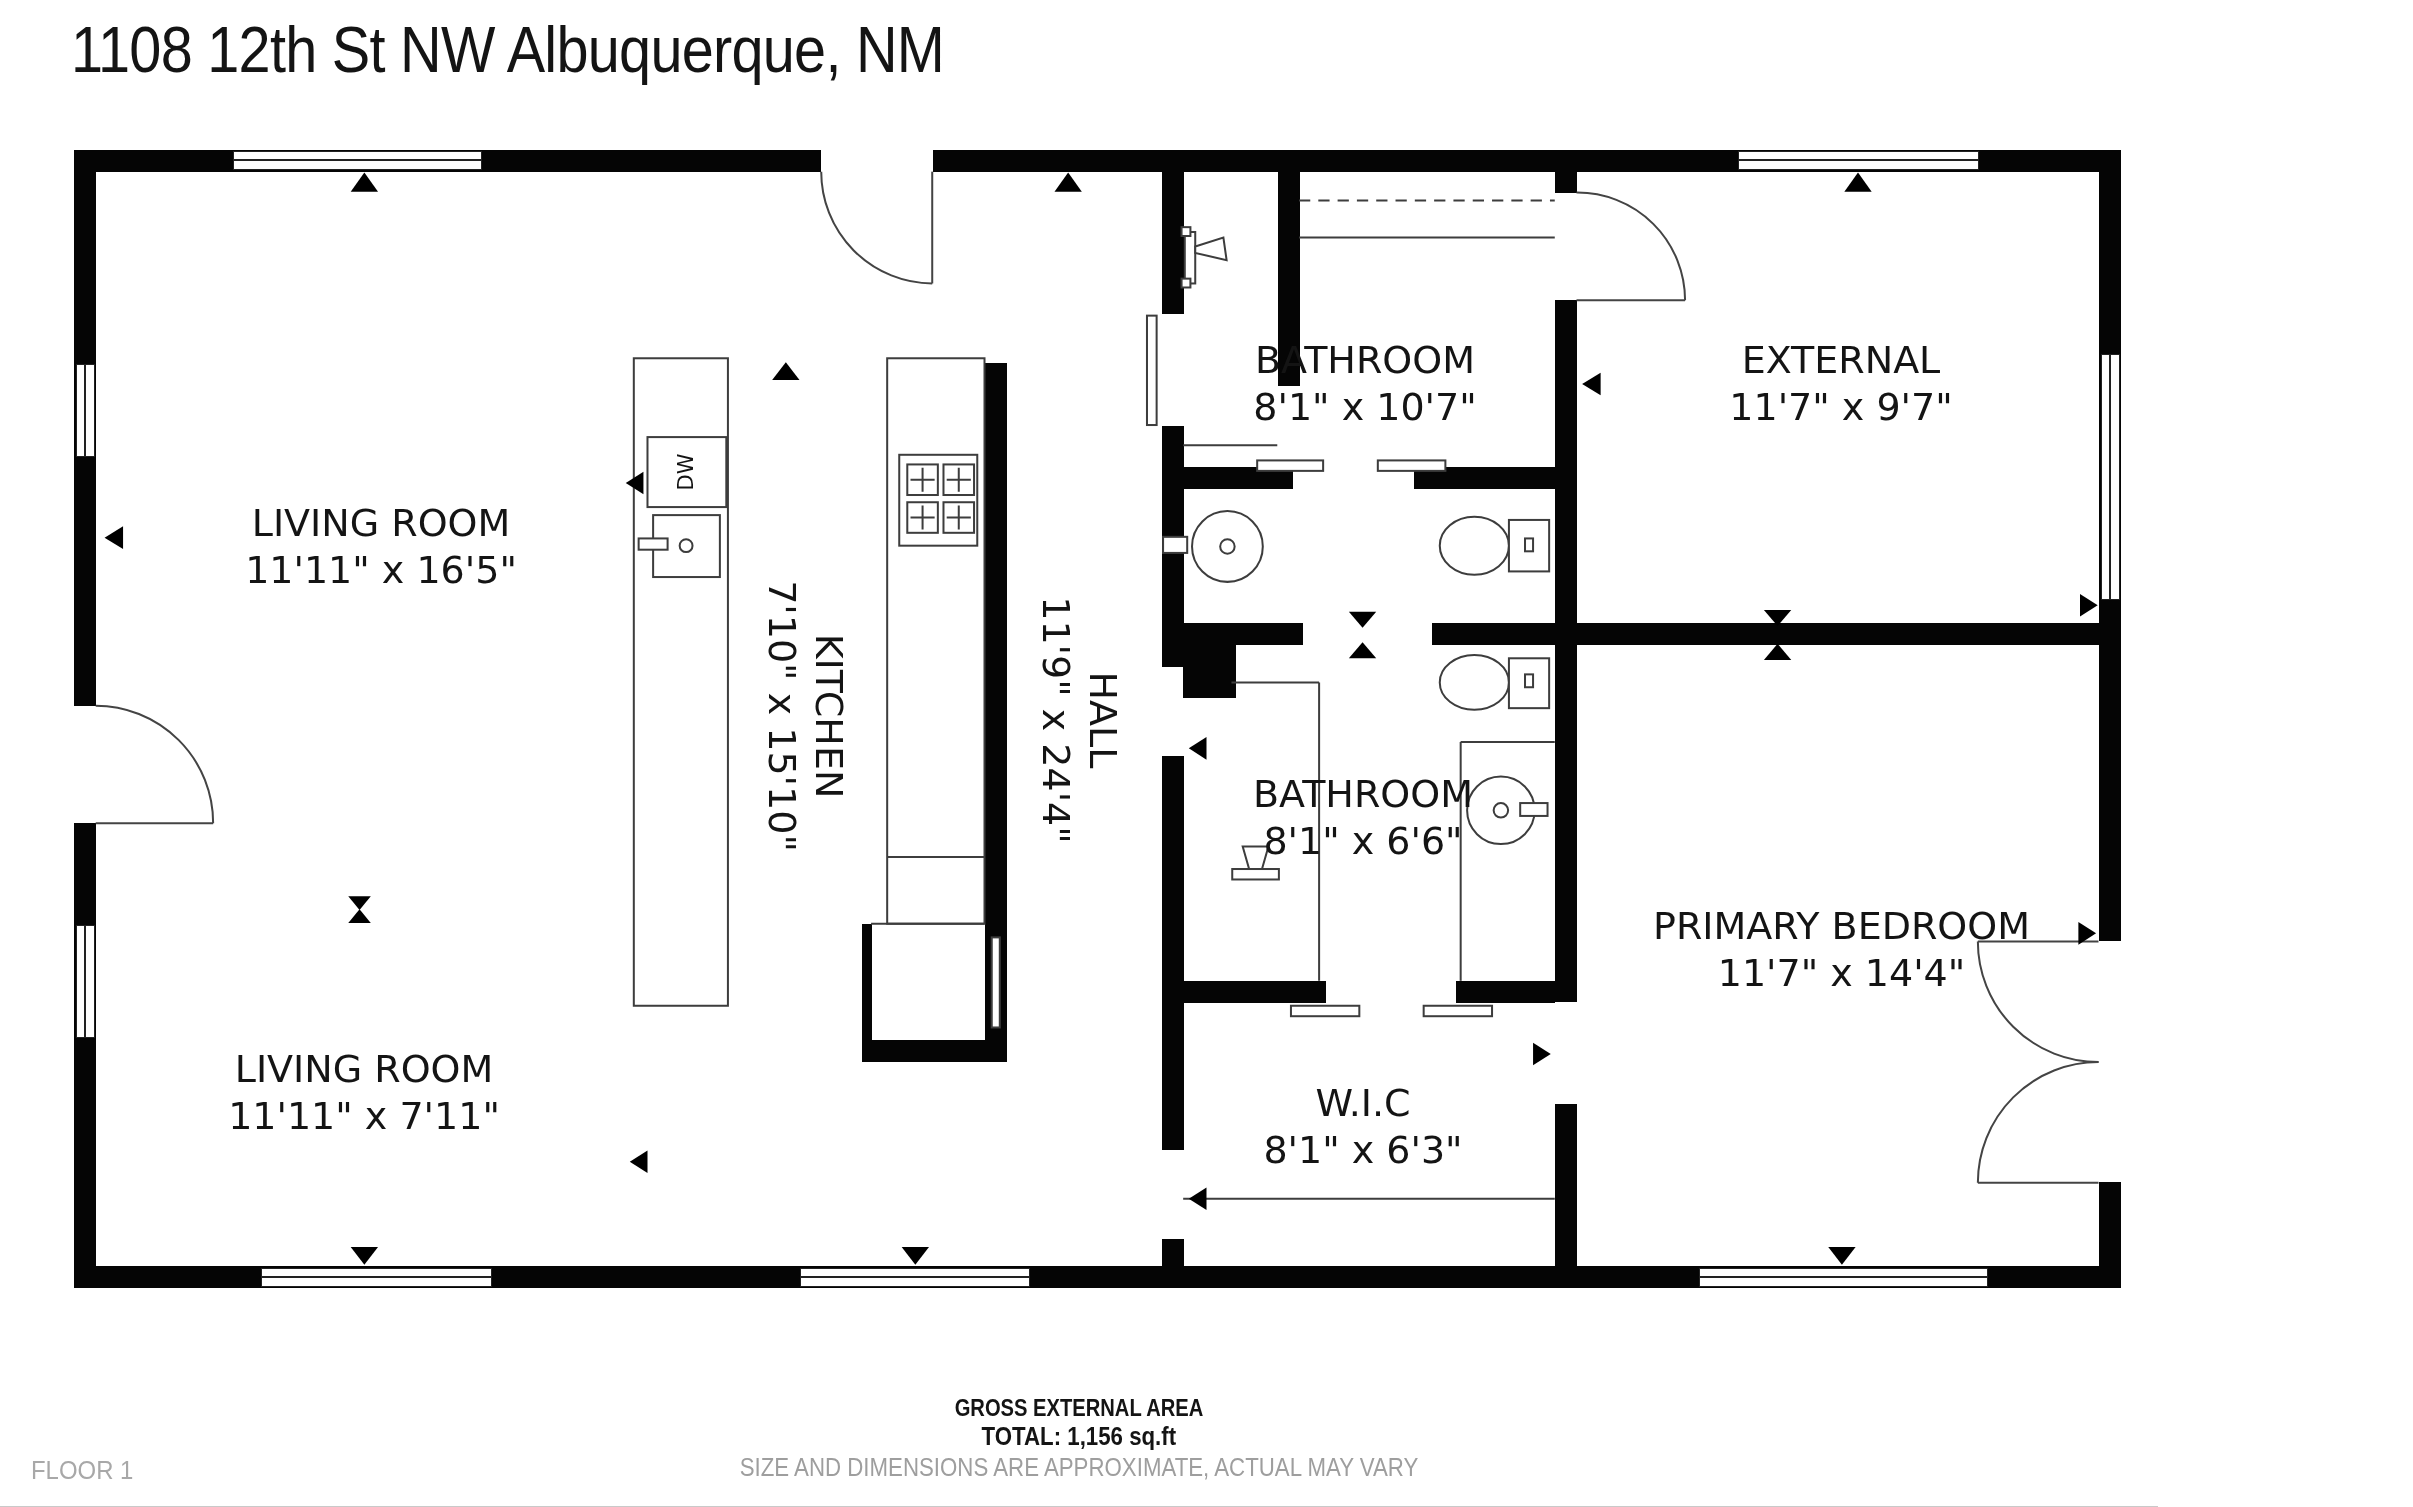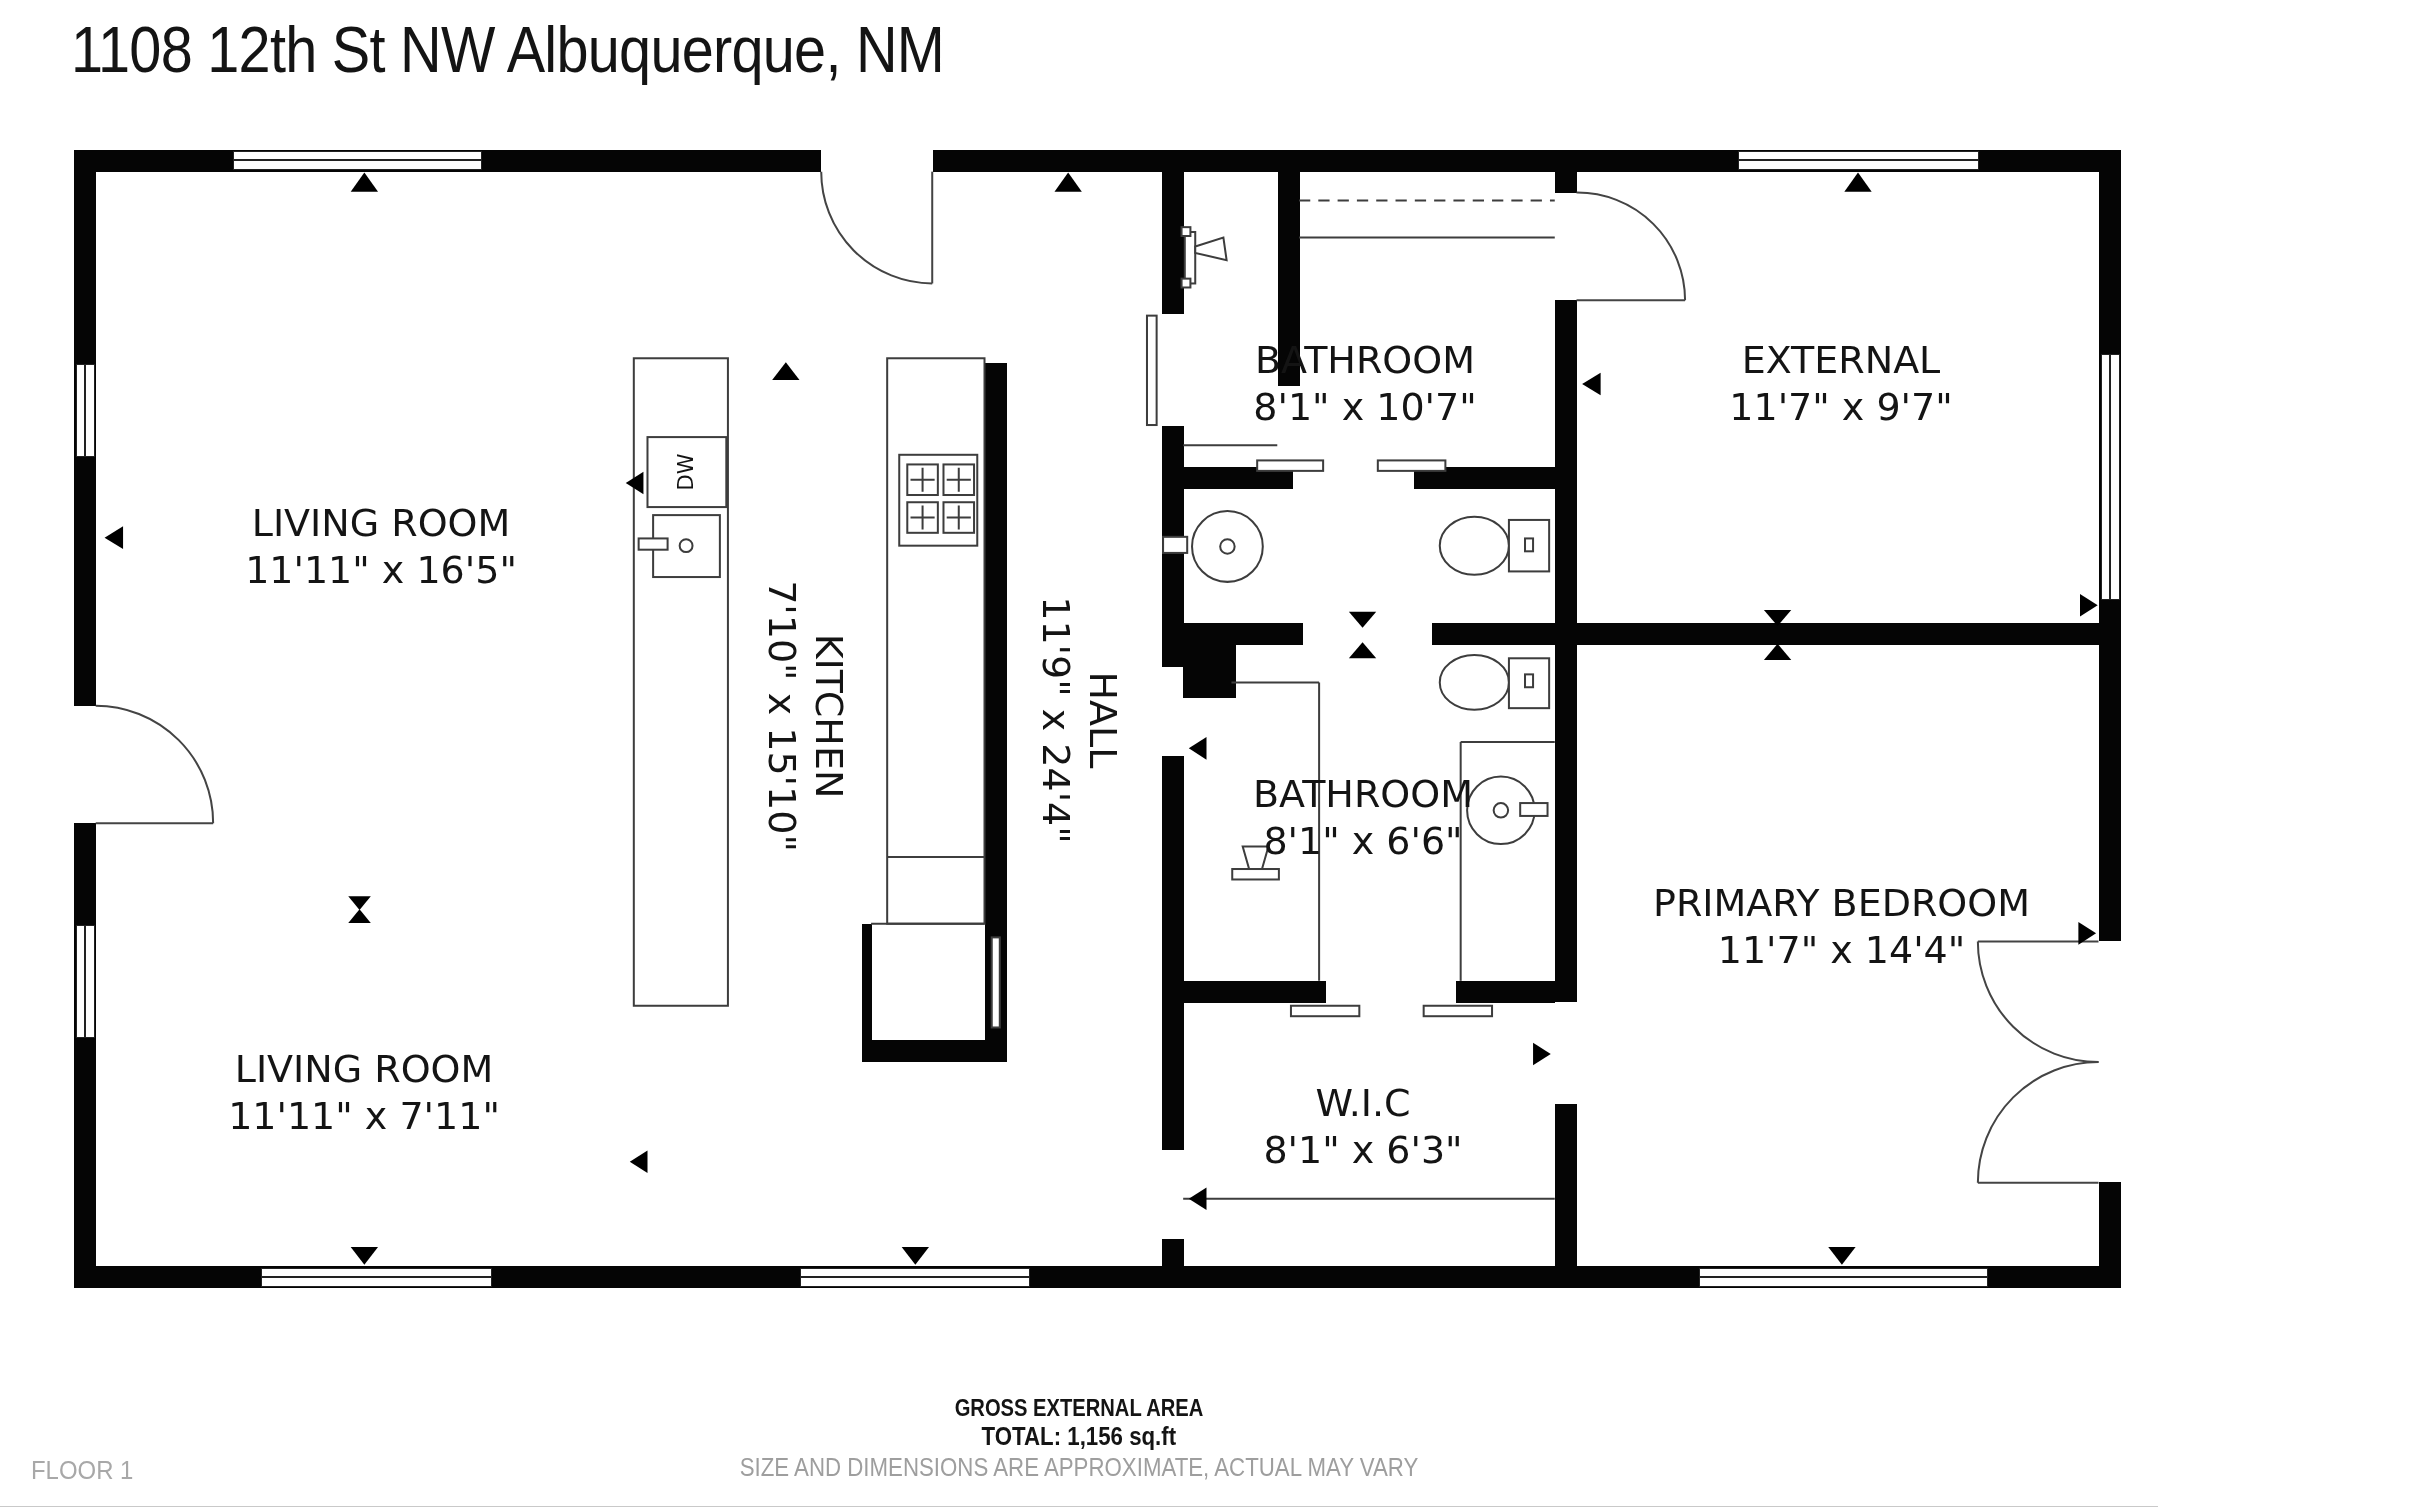--- a/index.html
+++ b/index.html
@@ -234,21 +234,21 @@
     <div>8'1" x 10'7"</div>
   </div>
   <div class="room-label" style="left:1640px;top:337px;width:402px">
     <div>EXTERNAL</div>
     <div>11'7" x 9'7"</div>
   </div>
   <div class="room-label" style="left:1162px;top:771px;width:402px">
     <div>BATHROOM</div>
     <div>8'1" x 6'6"</div>
   </div>
-  <div class="room-label" style="left:1600px;top:880px;width:483px">
+  <div class="room-label" style="left:1600px;top:903px;width:483px">
     <div>PRIMARY BEDROOM</div>
     <div>11'7" x 14'4"</div>
   </div>
   <div class="room-label" style="left:1162px;top:1080px;width:402px">
     <div>W.I.C</div>
     <div>8'1" x 6'3"</div>
   </div>
 
   <div class="dw-label" style="left:668px;top:460px;">DW</div>
 

